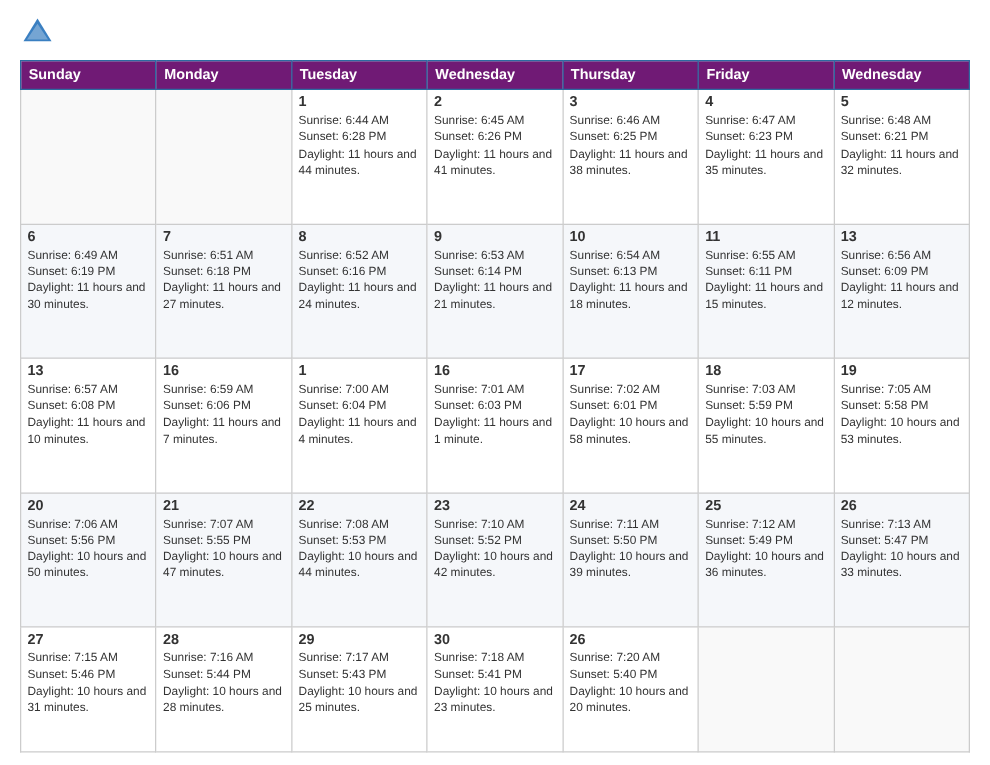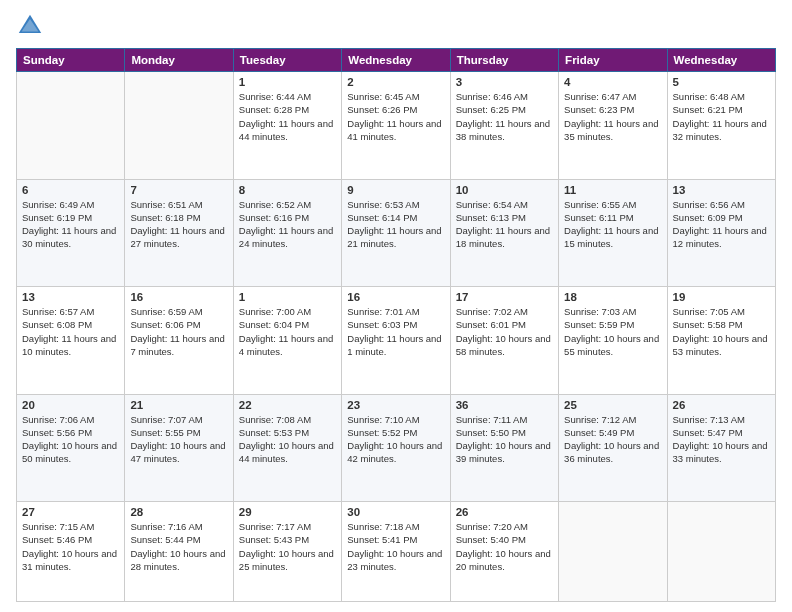--- a/index.html
+++ b/index.html
@@ -237,21 +237,21 @@
           </td>
           <td>
             <span class="day-num">22</span>
             <div class="cell-text">Sunrise: 7:08 AM<br>Sunset: 5:53 PM<br>Daylight: 10 hours and 44 minutes.</div>
           </td>
           <td>
             <span class="day-num">23</span>
             <div class="cell-text">Sunrise: 7:10 AM<br>Sunset: 5:52 PM<br>Daylight: 10 hours and 42 minutes.</div>
           </td>
           <td>
-            <span class="day-num">36</span>
+            <span class="day-num">24</span>
             <div class="cell-text">Sunrise: 7:11 AM<br>Sunset: 5:50 PM<br>Daylight: 10 hours and 39 minutes.</div>
           </td>
           <td>
             <span class="day-num">25</span>
             <div class="cell-text">Sunrise: 7:12 AM<br>Sunset: 5:49 PM<br>Daylight: 10 hours and 36 minutes.</div>
           </td>
           <td>
             <span class="day-num">26</span>
             <div class="cell-text">Sunrise: 7:13 AM<br>Sunset: 5:47 PM<br>Daylight: 10 hours and 33 minutes.</div>
           </td>

